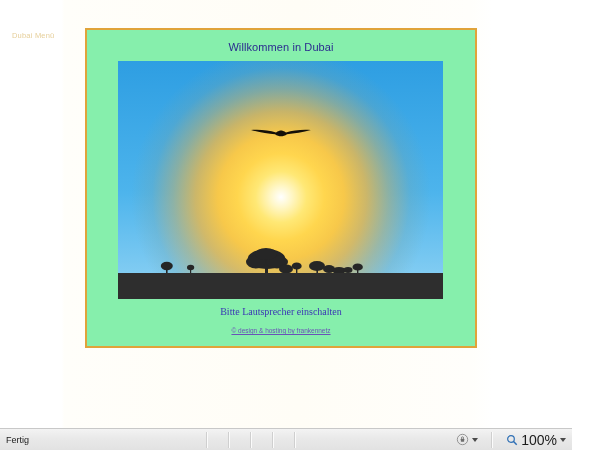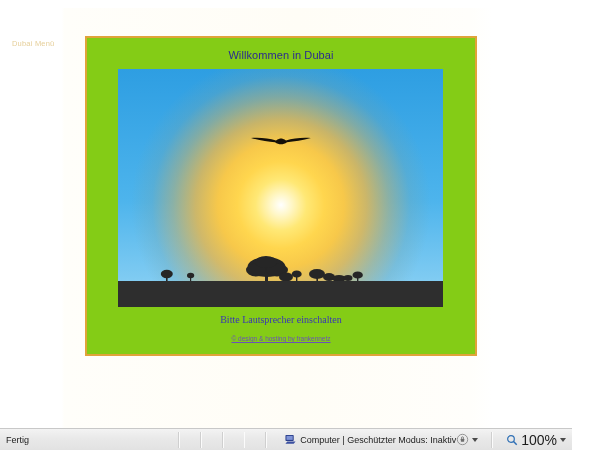--- a/index.html
+++ b/index.html
@@ -17,21 +17,20 @@
 
   
   #page-viewport {
     position: absolute;
     left: 0;
     top: 0;
     width: 600px;
     height: 428px;
     background: #ffffff;
     overflow: hidden;
-    margin-top: 8px;
   }
 
   
   #page-canvas {
     position: absolute;
     left: 0;
     top: 0;
     width: 600px;
     height: 428px;
     background:
@@ -61,21 +60,21 @@
 
   
   #content-frame {
     position: absolute;
     left: 85px;
     top: 28px;
     width: 392px;
     height: 320px;
     box-sizing: border-box;
     border: 2px solid #e0a33a;
-    background: #84cc16;
+    background: #86efac;
   }
 
   #welcome-title {
     margin: 0;
     padding: 11px 0 0 0;
     text-align: center;
     font-size: 11px;
     font-weight: normal;
     color: #2b2b8f;
     letter-spacing: .1px;
@@ -294,30 +293,20 @@
 <div id="status-bar">
 
   <div id="status-text">Fertig</div>
 
   <div class="status-sep"></div>
   <div class="status-sep"></div>
   <div class="status-sep"></div>
   <div class="status-sep"></div>
   <div class="status-sep"></div>
 
-  <div id="status-zone">
-    <span class="icon-box">
-      <svg width="11" height="11" viewBox="0 0 12 12">
-        <rect x="0.5" y="1" width="9" height="6.5" rx="0.8" fill="#2b3f8c"></rect>
-        <rect x="1.6" y="2.1" width="6.8" height="4.3" fill="#7f93d6"></rect>
-        <path d="M2.5 8.3 h9 l-2 2.4 h-9 z" fill="#3a4fa0"></path>
-      </svg>
-    </span>
-    <span>Computer | Geschützter Modus: Inaktiv</span>
-  </div>
 
   <div id="status-right">
     <span class="icon-box">
       <svg width="13" height="13" viewBox="0 0 14 14">
         <circle cx="7" cy="7" r="5.6" fill="none" stroke="#8e8e8e" stroke-width="1"></circle>
         <rect x="5.2" y="6.3" width="3.6" height="3.2" rx="0.5" fill="#6d6d6d"></rect>
         <path d="M5.9 6.3 v-1.1 a1.1 1.1 0 0 1 2.2 0 v1.1" fill="none" stroke="#6d6d6d" stroke-width="0.9"></path>
       </svg>
     </span>
     <span class="caret"></span>

